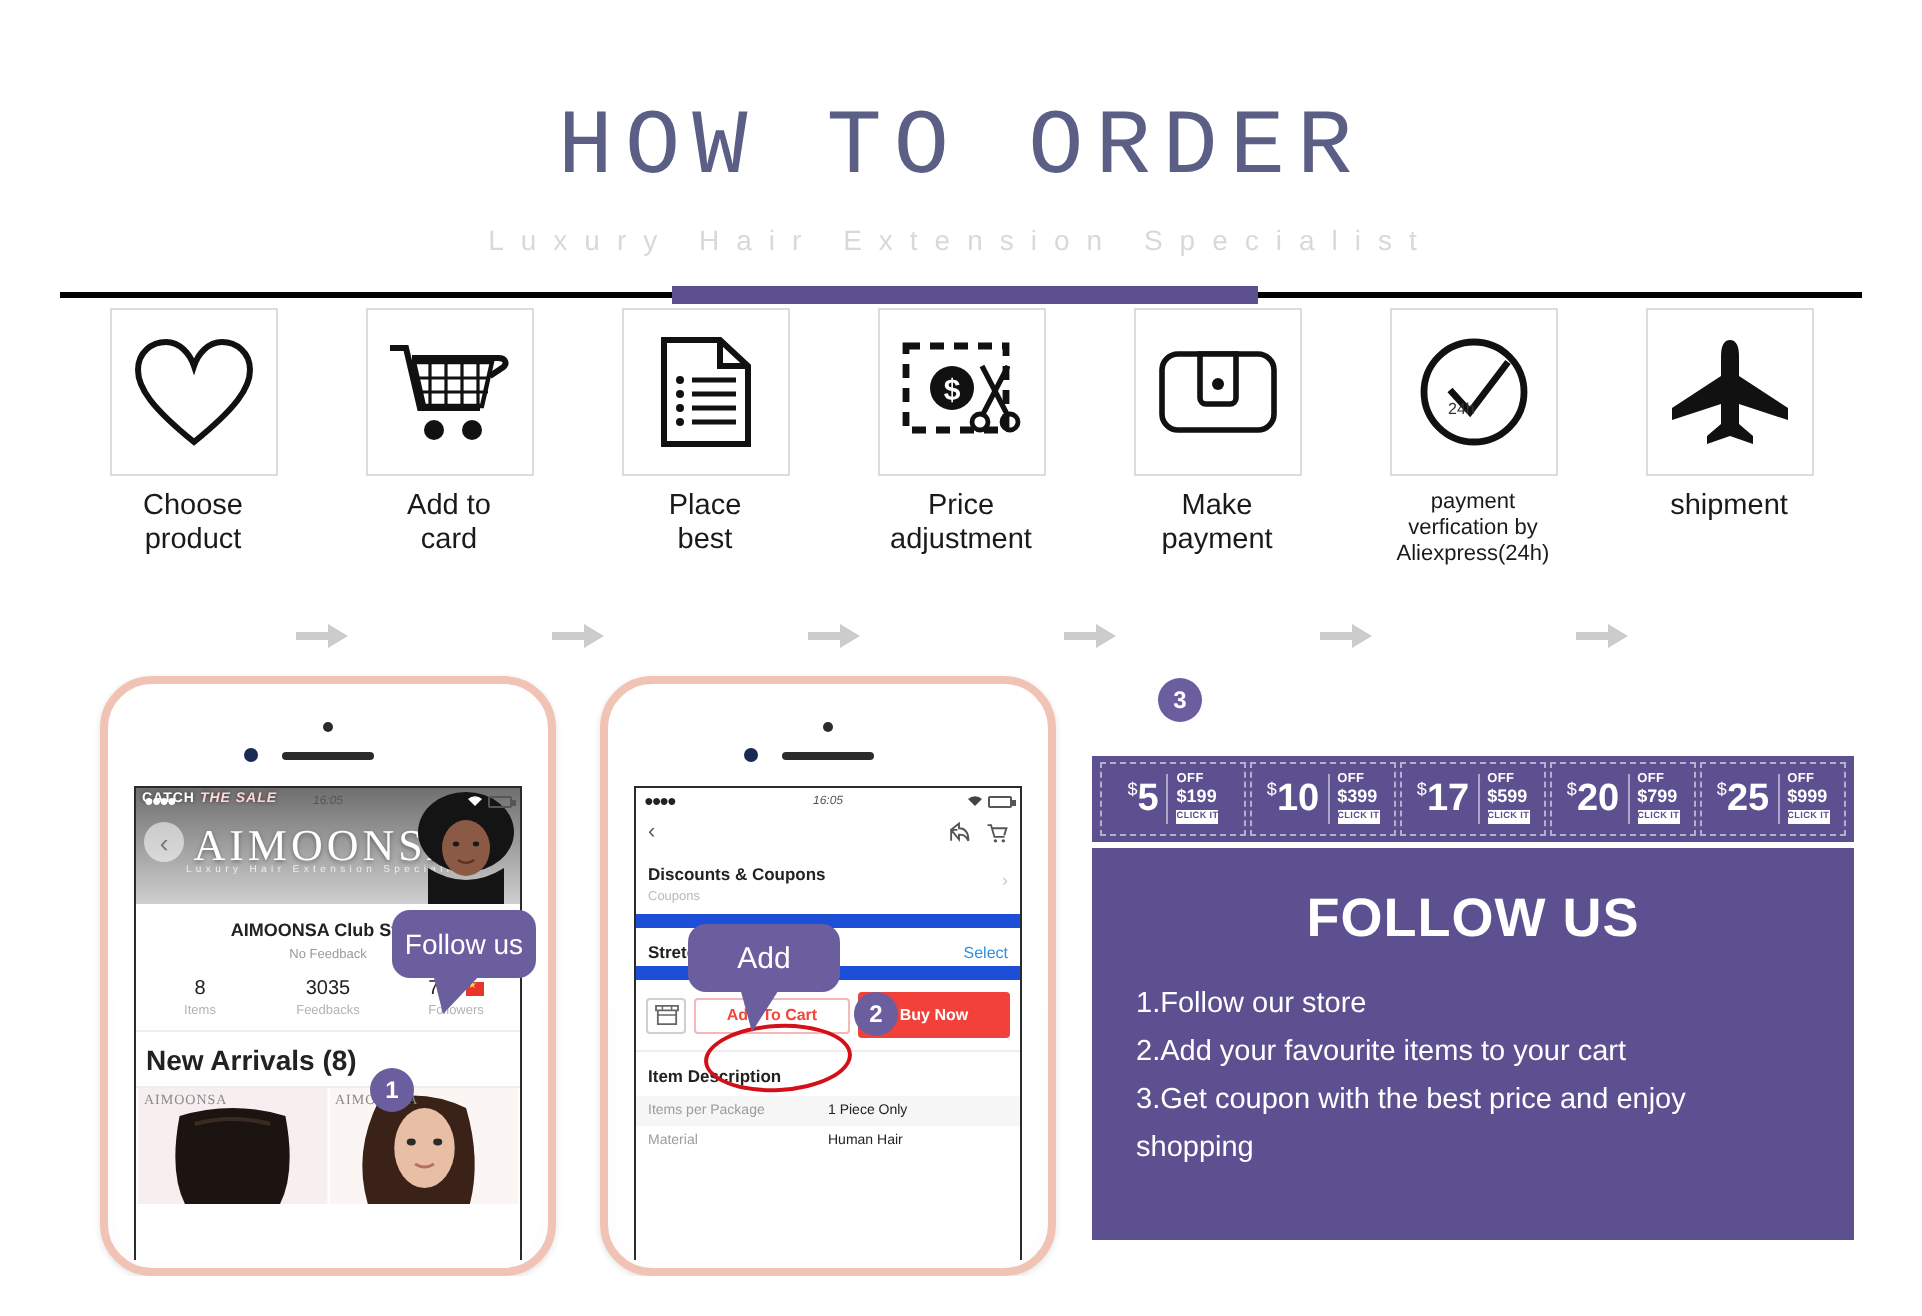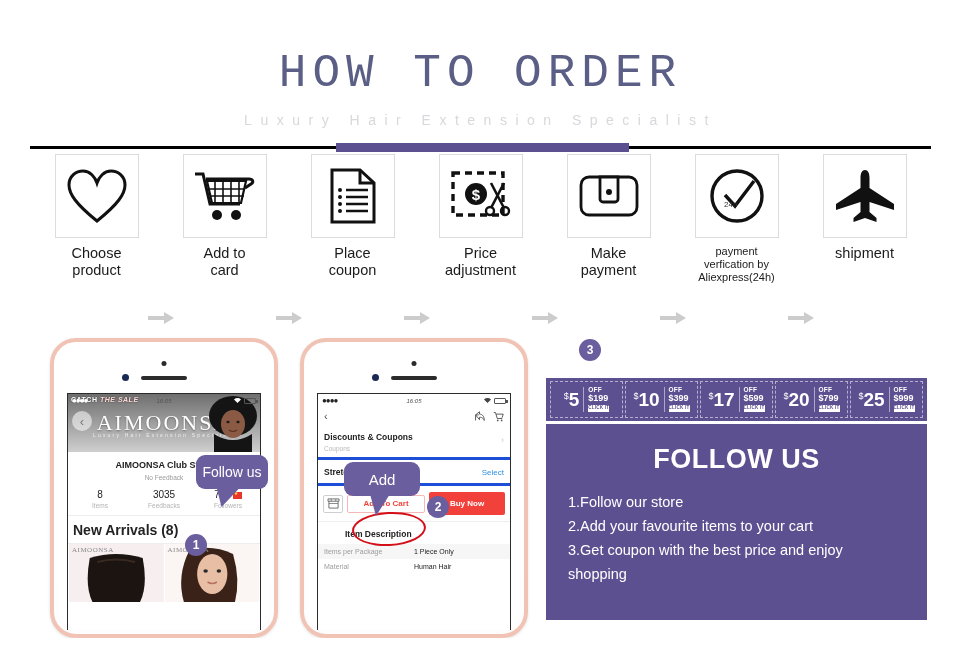--- a/index.html
+++ b/index.html
@@ -148,21 +148,21 @@
   .new-arrivals { font-size:14px; font-weight:bold; color:#222; padding:6px 5px 5px; }
   .thumbs { display:flex; gap:1px; padding:0 1px; }
   .thumb { flex:1; height:58px; position:relative; background:#fdf7f7; overflow:hidden; }
   .thumb-wm { position:absolute; left:3px; top:2px; font-family:"Liberation Serif",serif; font-size:7px; color:#8a8a8a; letter-spacing:.5px; }
 
   
   .p2-nav { height:18px; display:flex; align-items:center; justify-content:space-between; padding:0 6px; }
   .p2-nav .chev { font-size:11px; color:#555; }
   .p2-nav-right { display:flex; gap:8px; align-items:center; color:#555; }
   .p2-row {
-    padding: 7px 6px 5px; border-bottom:3px solid #1d4ed8; position:relative;
+    padding: 7px 6px 5px; border-bottom:7px solid #1d4ed8; position:relative;
   }
   .p2-row-title { font-size:8.5px; font-weight:bold; color:#222; }
   .p2-row-sub { font-size:6.5px; color:#b9b9b9; margin-top:3px; }
   .p2-chev { position:absolute; right:6px; top:10px; color:#c9c9c9; font-size:9px; }
   .p2-select { position:absolute; right:6px; top:8px; color:#2f8fe0; font-size:8px; }
   .cart-bar { display:flex; align-items:center; gap:4px; padding:6px 5px; }
   .store-icon {
     width:20px; height:18px; border:1px solid #cfcfcf; border-radius:2px;
     display:flex; align-items:center; justify-content:center;
   }
@@ -172,21 +172,21 @@
   }
   .btn-buy {
     flex:1; height:23px; border-radius:2px; background:#f2413b; color:#fff;
     font-size:8px; font-weight:bold; display:flex; align-items:center; justify-content:center;
   }
   .red-circle {
     position:absolute; left:50px; top:508px; width:72px; height:34px;
     border:2.5px solid #d3101a; border-radius:50%; z-index:6; pointer-events:none;
     transform: rotate(-3deg);
   }
-  .item-desc-title { font-size:8.5px; font-weight:bold; color:#222; padding:7px 6px 5px;margin-left:21px; }
+  .item-desc-title { font-size:8.5px; font-weight:bold; color:#222; padding:7px 6px 5px; }
   .desc-row { display:flex; font-size:7px; padding:4px 6px; }
   .desc-row.alt { background:#f6f6f6; }
   .desc-k { width:50%; color:#9c9c9c; }
   .desc-v { width:50%; color:#222; }
 
   
   .bubble {
     position:absolute; background:#6b5e9e; color:#fff; border-radius:9px;
     display:flex; align-items:center; justify-content:center;
     font-size:14px; z-index:7;
@@ -308,21 +308,21 @@
         <path d="M31 3 v13 h14" fill="none" stroke="#111" stroke-width="3"></path>
         <circle cx="11" cy="23" r="2" fill="#111"></circle>
         <circle cx="11" cy="30" r="2" fill="#111"></circle>
         <circle cx="11" cy="37" r="2" fill="#111"></circle>
         <circle cx="11" cy="44" r="2" fill="#111"></circle>
         <path d="M17 23 h22 M17 30 h22 M17 37 h22 M17 44 h22" stroke="#111" stroke-width="2.4"></path>
       </svg>
     </div>
     <div class="step-label">
       <div>Place</div>
-      <div>coupon</div>
+      <div>best</div>
     </div>
   </div>
 
   <div class="arrow">
     <svg width="26" height="12" viewBox="0 0 26 12">
       <path d="M0 4 h16 v-4 l10 6 -10 6 v-4 h-16 z" fill="#cccccc"></path>
     </svg>
   </div>
 
   <div class="step">

